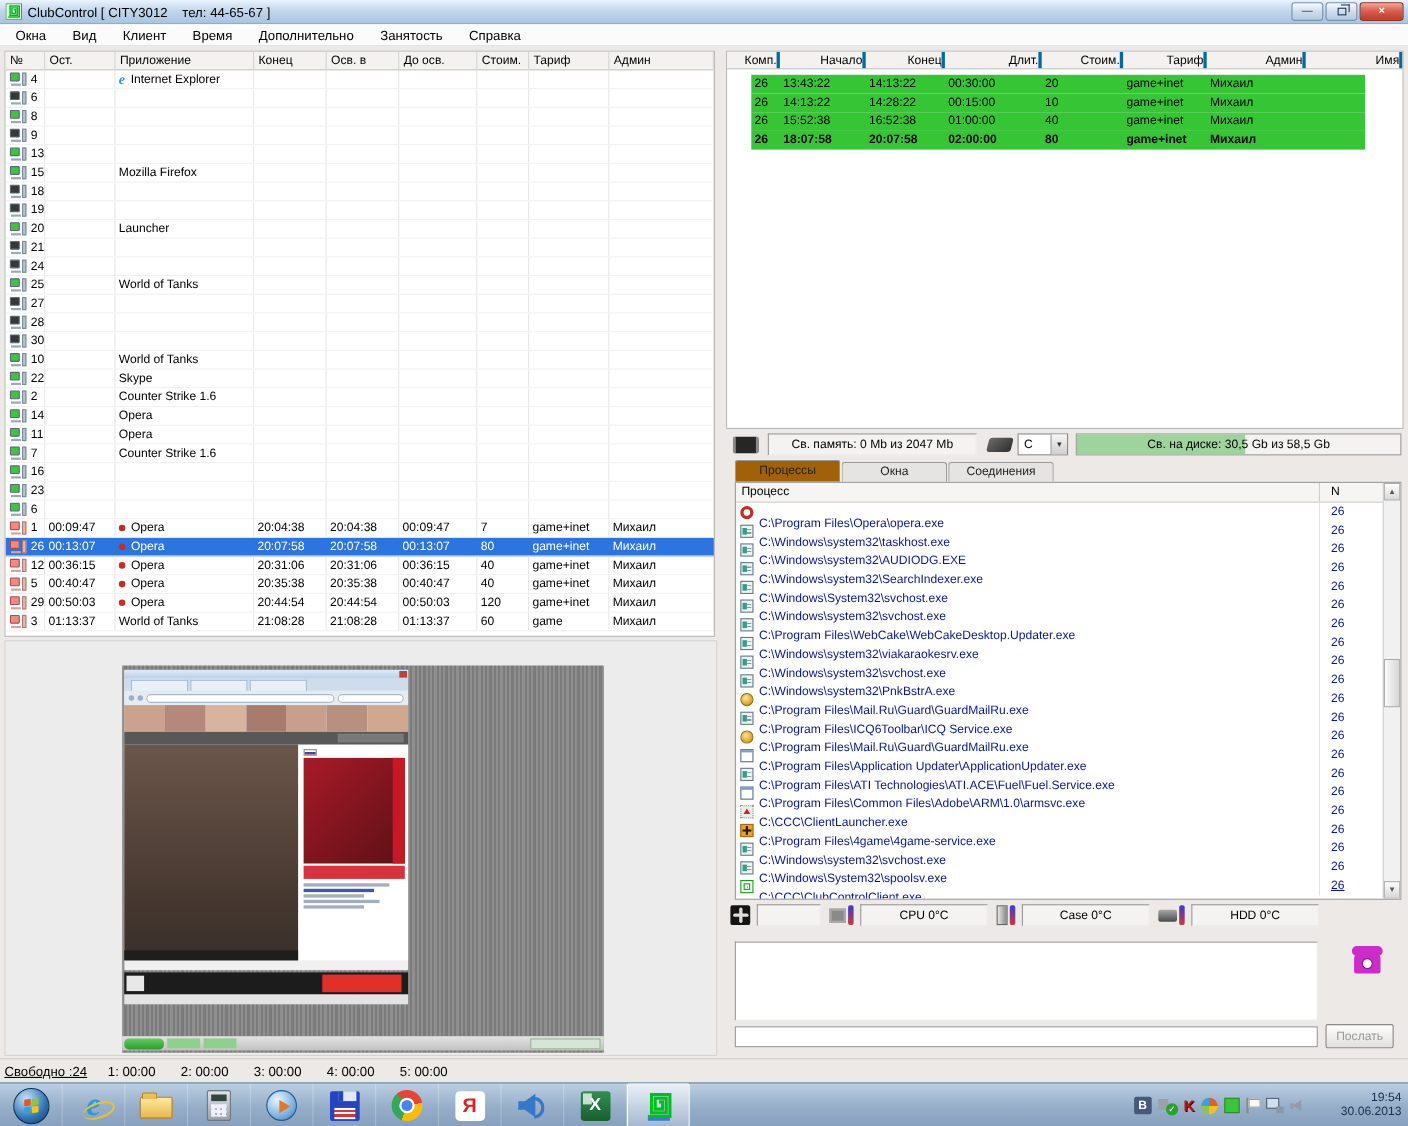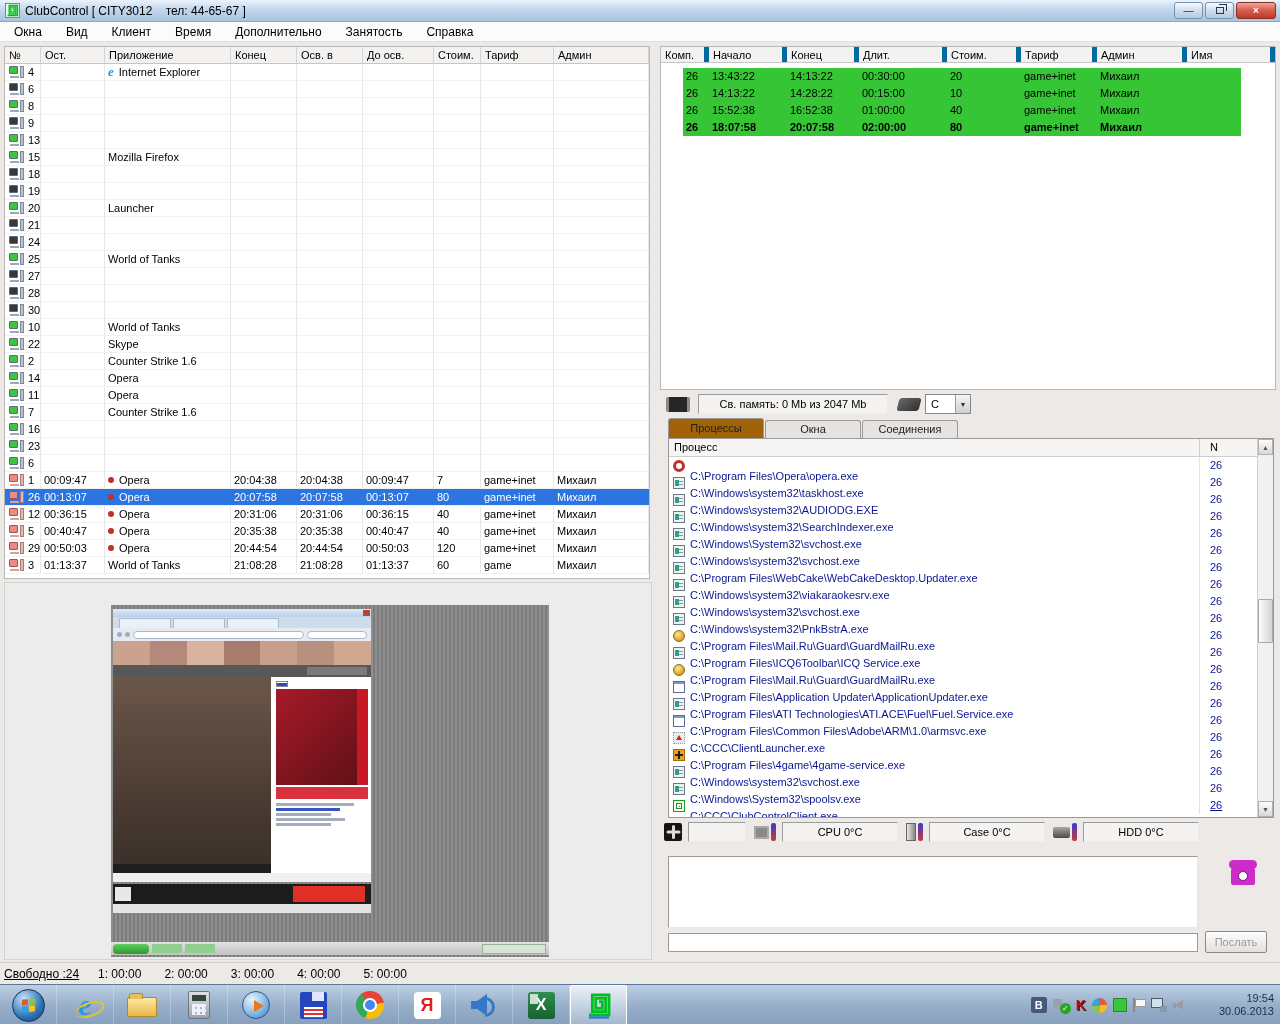--- a/index.html
+++ b/index.html
@@ -47,21 +47,21 @@
   .pc.busy .t{background:#e4b8b2;border-color:#b07a74;}
   .pc.busy .b{background:#d4a49e;}
 
   .opera-ico{width:6px;height:6px;border:3px solid #c03028;border-radius:50%;background:#fff;display:inline-block;margin-right:5px;flex:none;}
   .ie-mini{color:#2b99e0;font-family:"Liberation Serif",serif;font-style:italic;font-weight:bold;font-size:13px;margin-right:5px;flex:none;}
 
   
   #sessions{position:absolute;left:660px;top:46px;width:616px;height:344px;background:#fff;border:1px solid #b9b9b9;overflow:hidden;}
   #sessions-header{display:grid;grid-template-columns:48px 78px 72px 88px 74px 76px 90px 1fr;height:16px;
     background:#f3f2f0;border-bottom:1px solid #c6c6c6;}
-  #sessions-header .hc{border-right:5px solid #0369a1;}
+  #sessions-header .hc{border-right:3px solid #0369a1;text-align:right;}
   .s-spacer{height:5px;}
   .s-row{display:flex;height:17px;line-height:17px;}
   .s-row.bold{font-weight:bold;}
   .s-gut{width:22px;flex:none;}
   .s-grid{display:grid;grid-template-columns:26px 78px 72px 88px 74px 76px 90px 54px;background:#35c535;flex:none;width:558px;}
   .s-tail{width:36px;flex:none;}
   .sc{padding-left:3px;overflow:hidden;white-space:nowrap;}
 
   
   #sysrow{position:absolute;left:666px;top:392px;width:608px;height:24px;display:flex;align-items:center;}
@@ -965,20 +965,24 @@
 
 <div id="sysrow">
   <span class="chip-ico"></span>
   <div id="mem-box" class="sbox">Св. память: 0 Mb из 2047 Mb</div>
   <div style="width:10px"></div>
   <span class="disk-ico"></span>
   <div id="drive-combo">
     <span class="txt">C</span>
     <span class="arr">▼</span>
   </div>
+  <div id="disk-bar">
+    <div id="disk-fill" style="width: 52%;"></div>
+    <div id="disk-label">Св. на диске: 30,5 Gb из 58,5 Gb</div>
+  </div>
 </div>
 
 <div id="tabs">
     <div class="tab active">Процессы</div>
     <div class="tab">Окна</div>
     <div class="tab">Соединения</div>
   </div>
 
 <div id="proc">
   <div id="proc-header">

